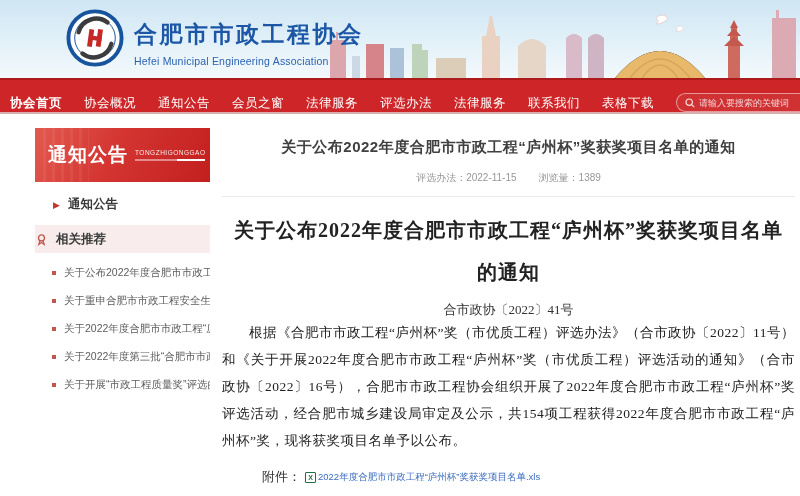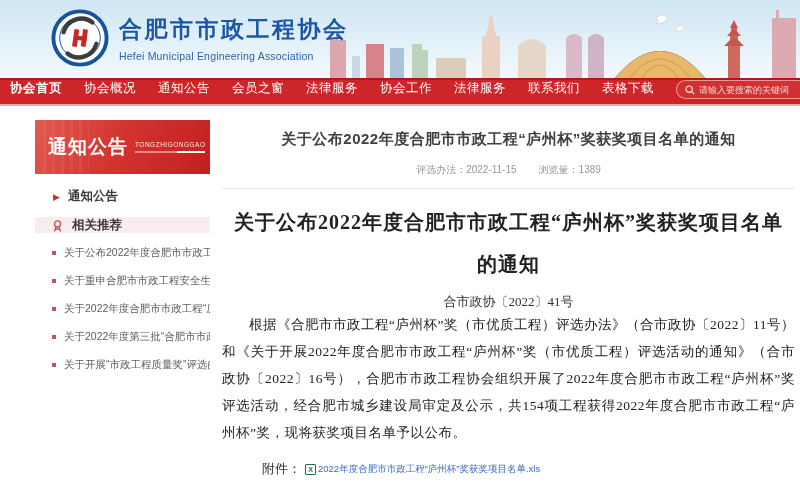--- a/index.html
+++ b/index.html
@@ -4,29 +4,29 @@
 <style>
   * { margin:0; padding:0; box-sizing:border-box; }
   html,body { width:800px; height:496px; overflow:hidden; background:#fff;
               font-family:"Liberation Sans", sans-serif; }
   .page { position:relative; width:800px; height:496px; background:#fff; }
 
   
   .site-header { position:relative; height:78px;
     background:linear-gradient(180deg,#cfe6f3 0%,#e3f1f9 55%,#f3f9fc 100%); overflow:hidden; }
   .skyline { position:absolute; right:0; bottom:0; width:480px; height:72px; }
-  .brand { position:absolute; left:51px; top:9px; display:flex; align-items:center; }
+  .brand { position:absolute; left:66px; top:9px; display:flex; align-items:flex-end; }
   .logo { width:58px; height:58px; }
   .brand-text { margin-left:10px; }
   .site-title { font-size:23px; font-weight:bold; color:#1b57a6; letter-spacing:2.5px; }
   .site-subtitle { font-size:10.5px; font-weight:normal; color:#2a63b0; margin-top:5px; letter-spacing:.2px; }
 
   
-  .main-nav { display:flex; align-items:flex-start; height:26px; background:#ce2628;
-    border-top:2px solid #ad1a1c; padding:0 10px 8px 10px; box-shadow:0 2px 0 rgba(150,20,20,.35); }
+  .main-nav { display:flex; align-items:flex-end; height:34px; background:#ce2628;
+    border-top:2px solid #ad1a1c; padding:0 10px 0 10px; box-shadow:0 2px 0 rgba(150,20,20,.35); }
   .nav-item { color:#fff; font-size:12.5px; text-decoration:none; margin-right:22px;
     letter-spacing:.5px; white-space:nowrap; cursor:pointer; }
   .nav-item.active { font-weight:bold; }
   .search-box { margin-left:auto; display:flex; align-items:center; width:138px; height:19px;
     border:1px solid rgba(255,255,255,.5); border-radius:10px; padding:0 8px;
     background:rgba(255,255,255,.06); }
   .search-box svg { flex:0 0 auto; margin-right:4px; }
   .search-box input { flex:1; min-width:0; border:none; outline:none; background:transparent;
     font-size:9px; color:#fff; font-family:"Liberation Sans",sans-serif; }
   .search-box input::placeholder { color:rgba(255,255,255,.78); }
@@ -43,22 +43,22 @@
     background:repeating-linear-gradient(90deg, rgba(255,255,255,.12) 0 3px, transparent 3px 9px);
     opacity:.5; }
   .sidebar-title { font-size:19px; font-weight:bold; color:#fff; letter-spacing:1px; position:relative; z-index:1; }
   .sidebar-title-en { margin-left:7px; position:relative; z-index:1; }
   .sidebar-title-en .en { display:block; font-size:6.5px; color:rgba(255,255,255,.9); letter-spacing:.5px; }
   .sidebar-title-en .underline { display:block; height:2px; margin-top:3px;
     background:linear-gradient(90deg, rgba(255,255,255,.45) 0 60%, #fff 60%); }
   .sidebar-current { display:flex; align-items:center; margin:14px 0 0 18px; cursor:pointer; }
   .sidebar-current .tri { color:#c0392b; font-size:9px; margin-right:8px; }
   .sidebar-current .lbl { font-size:12.5px; color:#3a3a3a; font-weight:bold; }
-  .sidebar-related { display:flex; align-items:center; height:16px; margin-top:12px;
-    background:#f9ecec; padding-left:16px; cursor:pointer; }
+  .sidebar-related { display:flex; align-items:center; height:28px; margin-top:12px;
+    background:#f9ecec; cursor:pointer; }
   .sidebar-related svg { margin-right:8px; }
   .sidebar-related .lbl { font-size:12.5px; color:#3a3a3a; font-weight:bold; }
   .related-list { list-style:none; margin-top:6px; }
   .related-list li { display:flex; align-items:center; height:28px; cursor:pointer; }
   .related-list .bullet { flex:0 0 auto; width:4px; height:4px; background:#c0564e; margin:0 8px 0 17px; }
   .related-list .txt { font-size:10.5px; color:#5c5c5c; white-space:nowrap; overflow:hidden; }
 
   
   .article { position:absolute; left:222px; top:0; width:573px; }
   .page-title { margin-top:26px; text-align:center; font-size:15px; font-weight:bold; color:#404040; letter-spacing:.5px; }
@@ -134,21 +134,21 @@
       </div>
     </div>
   </header>
 
   <nav class="main-nav">
     <a class="nav-item active">协会首页</a>
     <a class="nav-item">协会概况</a>
     <a class="nav-item">通知公告</a>
     <a class="nav-item">会员之窗</a>
     <a class="nav-item">法律服务</a>
-    <a class="nav-item">协会工作</a>
+    <a class="nav-item">评选办法</a>
     <a class="nav-item">法律服务</a>
     <a class="nav-item">联系我们</a>
     <a class="nav-item">表格下载</a>
     <div class="search-box">
       <svg width="10" height="10" viewBox="0 0 10 10">
         <circle cx="4.2" cy="4.2" r="3.2" fill="none" stroke="rgba(255,255,255,.85)" stroke-width="1.2"></circle>
         <line x1="6.6" y1="6.6" x2="9.2" y2="9.2" stroke="rgba(255,255,255,.85)" stroke-width="1.2"></line>
       </svg>
       <input type="text" placeholder="请输入要搜索的关键词" style="">
     </div>

